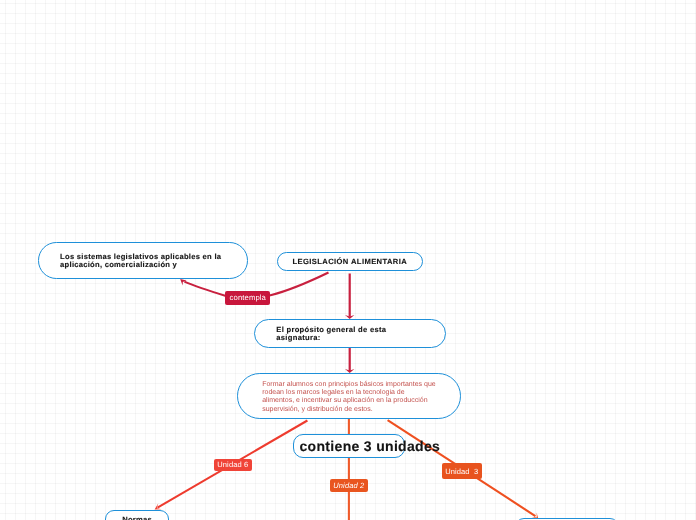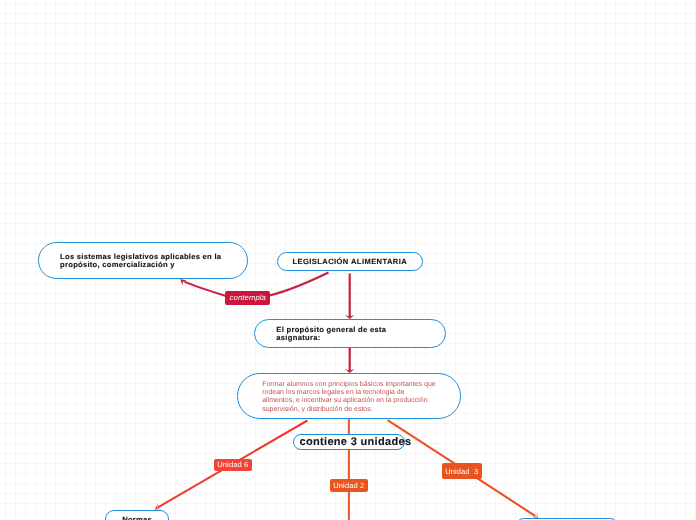--- a/index.html
+++ b/index.html
@@ -23,30 +23,30 @@
          justify-content:center;white-space:pre;border-radius:2px;letter-spacing:.1px;}
 
   .n1{left:38.3px;top:242.2px;width:209.5px;height:36.8px;border-radius:18.4px;padding:0.8px 8px 0 20.8px;
       font-size:7.6px;font-weight:bold;letter-spacing:.27px;line-height:8.3px;}
   .n2{text-align:center;left:276.8px;top:251.9px;width:146px;height:19.4px;border-radius:10px;padding:0 6px;
       font-size:7.6px;font-weight:bold;letter-spacing:.4px;justify-content:center;}
   .n3{left:254.3px;top:319px;width:191.5px;height:28.5px;border-radius:14.5px;padding:1.2px 8px 0 21px;
       font-size:7.6px;font-weight:bold;letter-spacing:.3px;line-height:8.25px;}
   .n4{left:237px;top:373px;width:224px;height:45.5px;border-radius:22.8px;padding:3.4px 8px 0 24.2px;
       font-size:7px;line-height:8.3px;color:#c4534f;-webkit-text-stroke:0px;}
-  .n5{text-align:center;left:292.5px;top:434px;width:112.5px;height:16px;border-radius:10px;padding:0 6px;
-      font-size:11px;font-weight:bold;letter-spacing:.32px;justify-content:center;}
+  .n5{text-align:center;left:292.5px;top:434px;width:112.5px;height:24px;border-radius:10px;padding:0 6px;
+      font-size:14px;font-weight:bold;letter-spacing:.32px;justify-content:center;}
   .n6{text-align:center;left:105.4px;top:510.4px;width:63.4px;height:22px;border-radius:9px;
       font-size:7.6px;font-weight:bold;letter-spacing:.2px;justify-content:flex-start;padding-top:3.4px;
       align-items:flex-start;}
   .n7{left:514.6px;top:518.3px;width:104px;height:22px;border-radius:9px;}
 
-  .b-contempla{left:225.3px;top:291px;width:45px;height:13.5px;background:#c8163c;font-size:7.7px;font-style:italic;}
+  .b-contempla{left:225.3px;top:291px;width:45px;height:13.5px;background:#c8163c;font-size:7.7px;}
   .b-u1{left:214px;top:458.5px;width:37.5px;height:12.5px;background:#f04438;font-size:7.5px;}
-  .b-u2{left:330px;top:479.2px;width:37.5px;height:12.5px;background:#e9551f;font-size:7.5px;}
+  .b-u2{left:330px;top:479.2px;width:37.5px;height:12.5px;background:#e9551f;font-size:7.5px;font-style:italic;}
   .b-u3{left:442px;top:463px;width:39.5px;height:16px;background:#e8531e;font-size:7.5px;}
 </style>
 </head>
 <body>
 
 <div id="canvas">
 
   <svg class="links" viewBox="0 0 696 520">
 
     <path d="M328.5,272.5 C 314,279.5 289,290.5 271.5,295 C 252,299.8 238,299.6 226,296 C 210,291 194,285.6 184.4,281.6" fill="none" stroke="#c8203f" stroke-width="2.1"></path>
@@ -63,21 +63,21 @@
     <path d="M307.4,420.5 L157.5,507.6" fill="none" stroke="#ee3b2e" stroke-width="2.1"></path>
     <polygon points="154.6,509.4 158.3,503.3 156.7,508.2 161.7,509.2" fill="#ee3b2e"></polygon>
 
     <path d="M387.6,420.2 L535.4,516.1" fill="none" stroke="#ef5020" stroke-width="2.1"></path>
     <polygon points="538.4,519.2 531.8,516.9 536.8,517.5 536.6,512.4" fill="#ef5020"></polygon>
   </svg>
 
   <div class="node n1">
     <span class="txt">
       <span class="ln">Los sistemas legislativos aplicables en la</span>
-      <span class="ln">propósito, comercialización y</span>
+      <span class="ln">aplicación, comercialización y</span>
     </span>
   </div>
 
   <div class="node n3">
     <span class="txt">
       <span class="ln">El propósito general de esta</span>
       <span class="ln">asignatura:</span>
     </span>
   </div>
 

